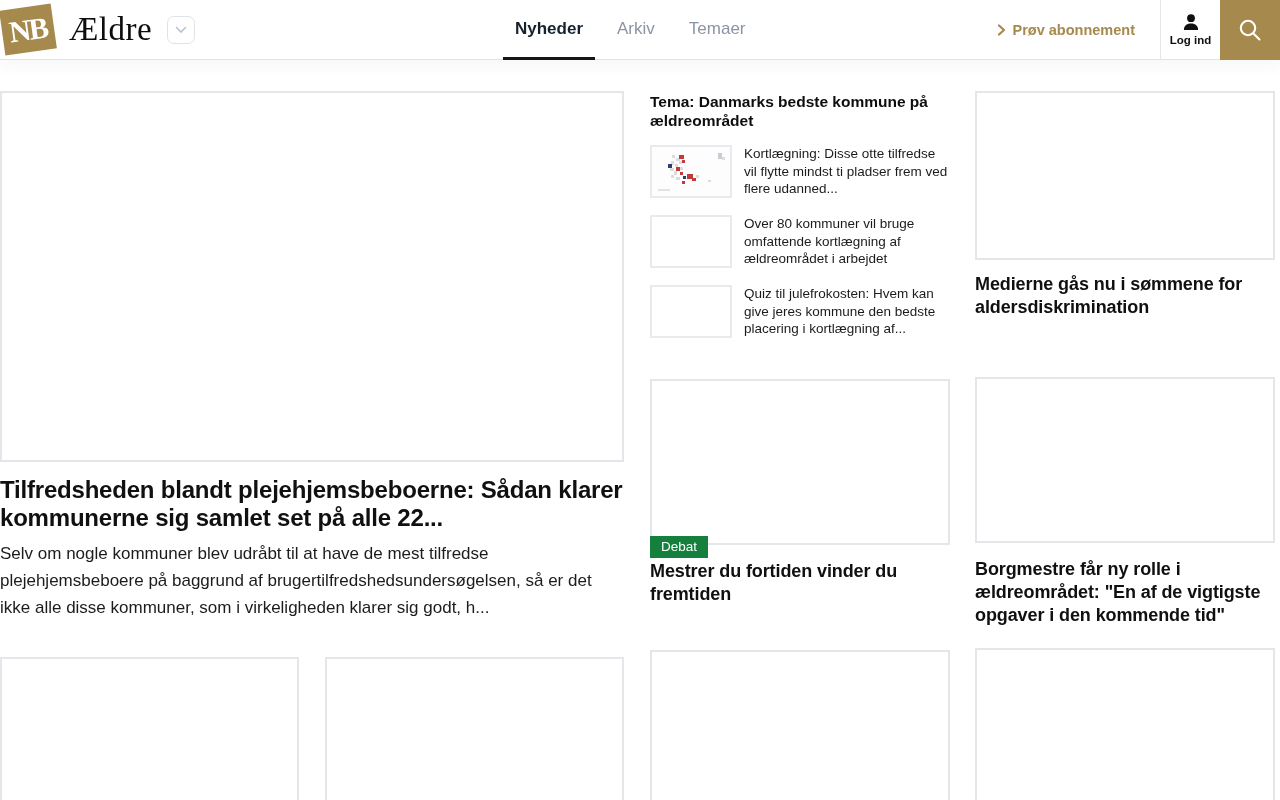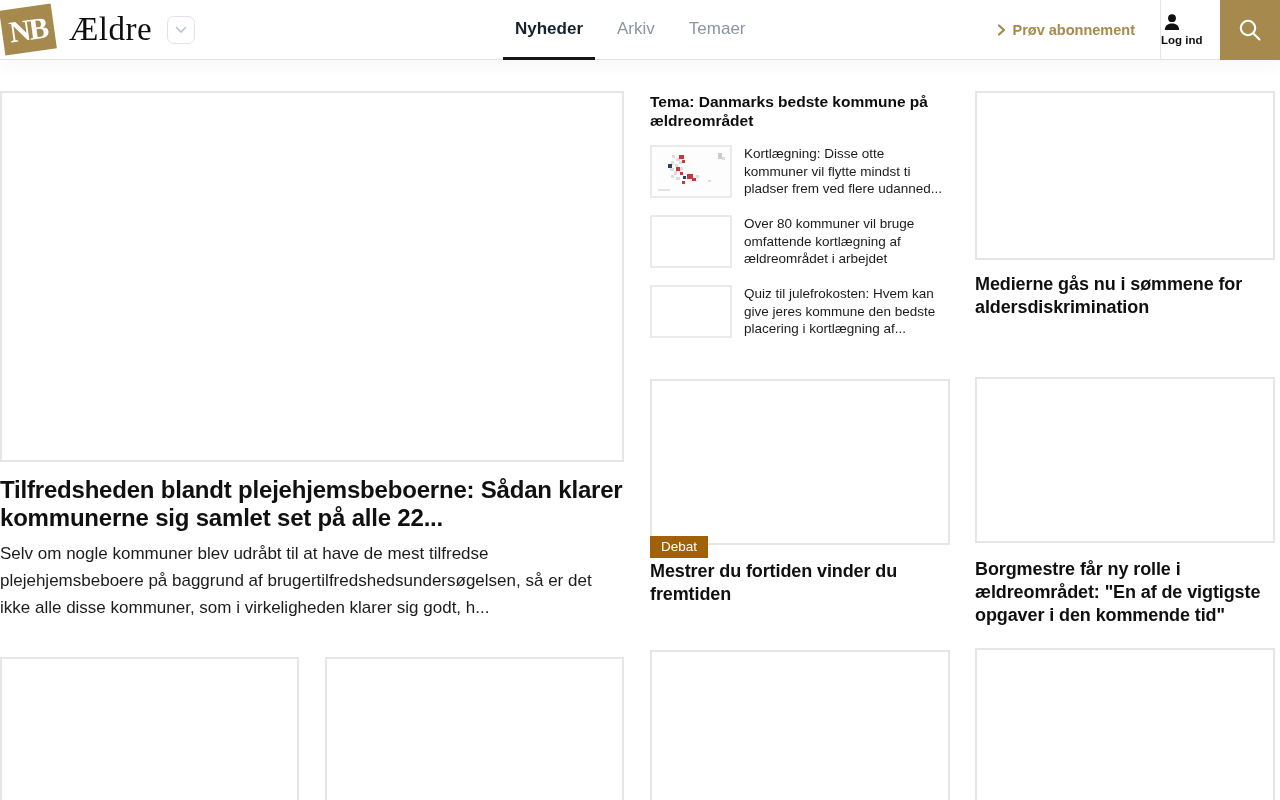--- a/index.html
+++ b/index.html
@@ -24,21 +24,21 @@
   .nav { position:absolute; left:503px; top:0; height:72px; display:flex; gap:10px; }
   .nav-item { height:60px; display:flex; align-items:center; padding:0 12px;
     font-size:17px; color:#8b95a3; cursor:pointer; border-bottom:3px solid transparent; }
   .nav-item.active { color:#16212e; font-weight:700; border-bottom-color:#14161a; }
 
   .actions { margin-left:auto; display:flex; align-items:center; height:60px; }
   .subscribe { display:flex; align-items:center; gap:7px; color:#a6894d;
     font-weight:700; font-size:14.5px; margin-right:25px; cursor:pointer; }
   .vdiv { width:1px; height:60px; background:#e6e6e6; }
   .login { width:59px; height:60px; display:flex; flex-direction:column;
-    justify-content:center; cursor:pointer; gap:1px; }
+    align-items:center; justify-content:center; cursor:pointer; gap:1px; }
   .login-label { font-size:11.5px; font-weight:700; color:#0e0e0e; }
   .search-btn { width:60px; height:60px; background:#a6894d; display:flex;
     align-items:center; justify-content:center; cursor:pointer; }
 
   
   .main { display:flex; padding-top:31px; }
   .col-left { width:624px; }
   .col-mid { width:300px; margin-left:26px; }
   .col-right { width:300px; margin-left:25px; }
 
@@ -54,21 +54,21 @@
 
   
   .tema-heading { font-size:15.5px; line-height:19px; font-weight:700; color:#0e0e0e;
     margin-top:1px; margin-bottom:15px; }
   .tema-item { display:flex; margin-bottom:17px; cursor:pointer; }
   .tema-thumb { width:82px; height:53px; flex:0 0 82px; margin-right:12px;
     border:2px solid #e9eaee; background:#fff; overflow:hidden; }
   .tema-text { font-size:13.5px; line-height:17.5px; color:#1b1b1b; }
   .debat-card { margin-top:41px; position:relative; }
   .debat-img { width:300px; height:166px; }
-  .tag { position:absolute; left:0; bottom:-13px; background:#a16207; color:#fff;
+  .tag { position:absolute; left:0; bottom:-13px; background:#15803d; color:#fff;
     font-size:13.5px; padding:3px 11px 4px; }
   .card-title { font-size:18px; line-height:23px; font-weight:700; color:#101010;
     margin-top:15px; letter-spacing:-0.1px; }
   .mid-bottom { width:300px; height:170px; margin-top:44px; }
 
   
   .right-img1 { width:300px; height:169px; }
   .right-title1 { margin-top:13px; }
   .right-img2 { width:300px; height:166px; margin-top:58px; }
   .right-bottom { width:300px; height:170px; margin-top:21px; }
@@ -183,21 +183,21 @@
 
           <g fill="#2c3f6d">
             <rect x="16" y="17" width="4" height="4"></rect>
             <rect x="31" y="29" width="3" height="3"></rect>
           </g>
 
           <rect x="66" y="6" width="4" height="6" fill="#c9ccd4"></rect>
           <rect x="6" y="42" width="12" height="2" fill="#e3e3e3"></rect>
         </svg>
       </div>
-      <div class="tema-text">Kortlægning: Disse otte kommuner vil flytte mindst ti pladser frem ved flere udanned...</div>
+      <div class="tema-text">Kortlægning: Disse otte tilfredse vil flytte mindst ti pladser frem ved flere udanned...</div>
     </div>
 
     <div class="tema-item">
       <div class="tema-thumb"></div>
       <div class="tema-text">Over 80 kommuner vil bruge omfattende kortlægning af ældreområdet i arbejdet</div>
     </div>
 
     <div class="tema-item">
       <div class="tema-thumb"></div>
       <div class="tema-text">Quiz til julefrokosten: Hvem kan give jeres kommune den bedste placering i kortlægning af...</div>

